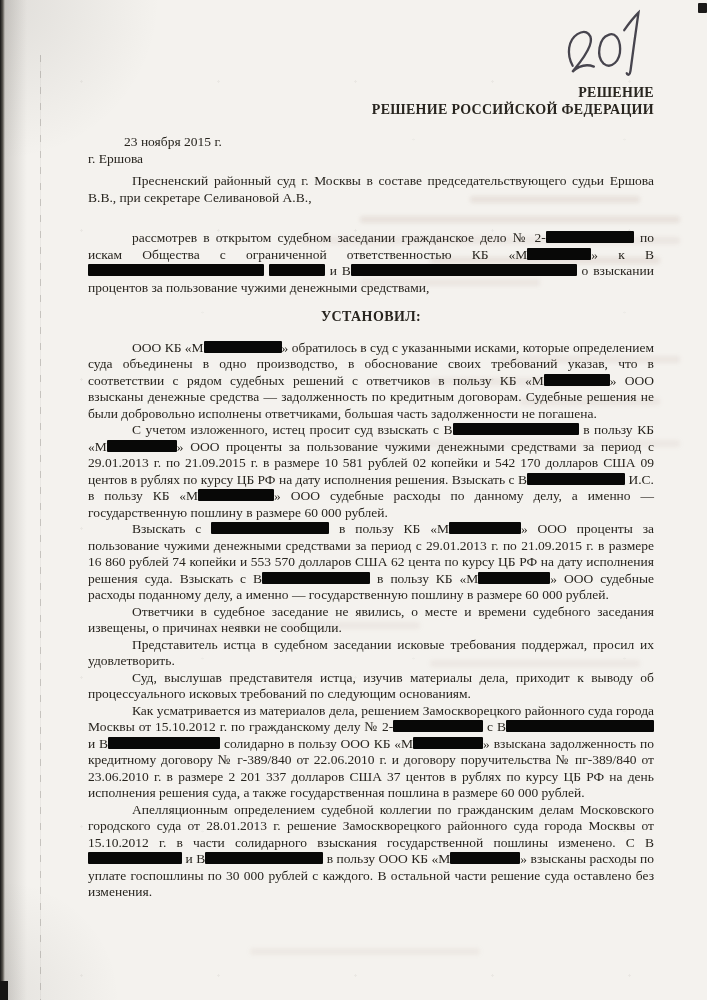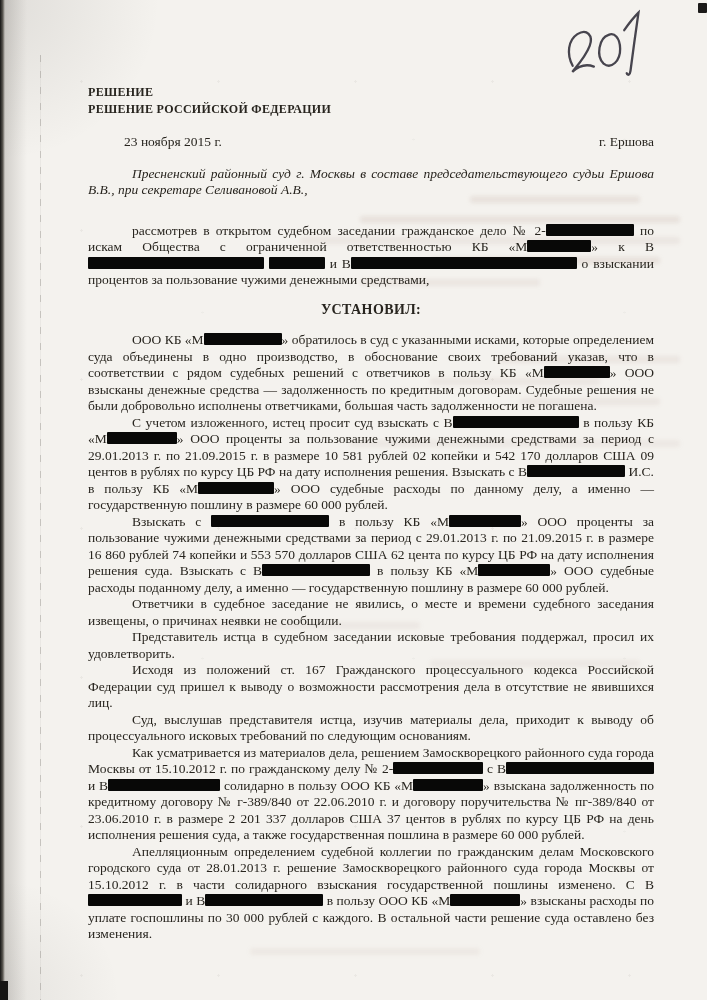--- a/index.html
+++ b/index.html
@@ -54,22 +54,22 @@
   .handwriting {
     position:absolute; left:558px; top:12px; width:100px; height:72px;
     transform:rotate(-6deg);
   }
   .handwriting path { stroke:#47454e; stroke-width:2.3; fill:none; stroke-linecap:round; }
   
   .content {
     position:absolute; left:88px; top:84px; width:566px;
     color:#28251f; font-size:13.5px; line-height:16.5px;
   }
-  .title-block { text-align:left; font-weight:bold; font-size:12px; line-height:17px; letter-spacing:0.3px; }
-  .dateline { display:flex; justify-content:space-between; margin-top:16px; }
+  .title-block { text-align:right; font-weight:bold; font-size:14px; line-height:17px; letter-spacing:0.3px; }
+  .dateline { display:flex; justify-content:space-between; margin-top:16px;flex-direction:column; }
   .dateline .date { padding-left:36px; }
   .para { margin:0; text-align:justify; text-indent:44px; }
   .para.center { text-align:center; text-indent:0; font-weight:bold; font-size:14px; letter-spacing:0.4px; }
   .redact {
     display:inline-block; height:12px; background:#080807;
     vertical-align:-1px; border-radius:1px;
   }
 </style>
 </head>
 <body>
@@ -104,28 +104,27 @@
   <div class="content">
     <div class="title-block">
       <div>РЕШЕНИЕ</div>
       <div>РЕШЕНИЕ РОССИЙСКОЙ ФЕДЕРАЦИИ</div>
     </div>
     <div class="dateline">
       <span class="date">23 ноября 2015 г.</span>
       <span class="city">г. Ершова</span>
     </div>
     <div id="paragraphs">
-        <p class="para" style="margin-top: 15px; font-style: italic;">Пресненский районный суд г. Москвы в составе председательствующего судьи Ершова В.В., при секретаре Селивановой А.В.,</p>
+        <p class="para" style="margin-top: 6px;">Пресненский районный суд г. Москвы в составе председательствующего судьи Ершова В.В., при секретаре Селивановой А.В.,</p>
         <p class="para" style="margin-top: 24px;">рассмотрев в открытом судебном заседании гражданское дело № 2-<span class="redact" style="width: 88px;"></span> по искам Общества с ограниченной ответственностью КБ «М<span class="redact" style="width: 64px;"></span>» к В<span class="redact" style="width: 176px;"></span> <span class="redact" style="width: 56px;"></span> и В<span class="redact" style="width: 226px;"></span> о взыскании процентов за пользование чужими денежными средствами,</p>
         <p class="para center" style="margin-top: 13px;">УСТАНОВИЛ:</p>
         <p class="para" style="margin-top: 14px;">ООО КБ «М<span class="redact" style="width: 78px;"></span>» обратилось в суд с указанными исками, которые определением суда объединены в одно производство, в обоснование своих требований указав, что в соответствии с рядом судебных решений с ответчиков в пользу КБ «М<span class="redact" style="width: 66px;"></span>» ООО взысканы денежные средства — задолженность по кредитным договорам. Судебные решения не были добровольно исполнены ответчиками, большая часть задолженности не погашена.</p>
         <p class="para">С учетом изложенного, истец просит суд взыскать с В<span class="redact" style="width: 126px;"></span> в пользу КБ «М<span class="redact" style="width: 70px;"></span>» ООО проценты за пользование чужими денежными средствами за период с 29.01.2013 г. по 21.09.2015 г. в размере 10 581 рублей 02 копейки и 542 170 долларов США 09 центов в рублях по курсу ЦБ РФ на дату исполнения решения. Взыскать с В<span class="redact" style="width: 98px;"></span> И.С. в пользу КБ «М<span class="redact" style="width: 76px;"></span>» ООО судебные расходы по данному делу, а именно — государственную пошлину в размере 60 000 рублей.</p>
         <p class="para">Взыскать с <span class="redact" style="width: 118px;"></span> в пользу КБ «М<span class="redact" style="width: 72px;"></span>» ООО проценты за пользование чужими денежными средствами за период с 29.01.2013 г. по 21.09.2015 г. в размере 16 860 рублей 74 копейки и 553 570 долларов США 62 цента по курсу ЦБ РФ на дату исполнения решения суда. Взыскать с В<span class="redact" style="width: 108px;"></span> в пользу КБ «М<span class="redact" style="width: 72px;"></span>» ООО судебные расходы поданному делу, а именно — государственную пошлину в размере 60 000 рублей.</p>
         <p class="para">Ответчики в судебное заседание не явились, о месте и времени судебного заседания извещены, о причинах неявки не сообщили.</p>
         <p class="para">Представитель истца в судебном заседании исковые требования поддержал, просил их удовлетворить.</p>
-        <p class="para">Исходя из положений ст. 167 Гражданского процессуального кодекса Российской Федерации суд пришел к выводу о возможности рассмотрения дела в отсутствие не явившихся лиц.</p>
         <p class="para">Суд, выслушав представителя истца, изучив материалы дела, приходит к выводу об процессуального исковых требований по следующим основаниям.</p>
         <p class="para">Как усматривается из материалов дела, решением Замоскворецкого районного суда города Москвы от 15.10.2012 г. по гражданскому делу № 2-<span class="redact" style="width: 90px;"></span> с В<span class="redact" style="width: 148px;"></span> и В<span class="redact" style="width: 112px;"></span> солидарно в пользу ООО КБ «М<span class="redact" style="width: 70px;"></span>» взыскана задолженность по кредитному договору № г-389/840 от 22.06.2010 г. и договору поручительства № пг-389/840 от 23.06.2010 г. в размере 2 201 337 долларов США 37 центов в рублях по курсу ЦБ РФ на день исполнения решения суда, а также государственная пошлина в размере 60 000 рублей.</p>
         <p class="para">Апелляционным определением судебной коллегии по гражданским делам Московского городского суда от 28.01.2013 г. решение Замоскворецкого районного суда города Москвы от 15.10.2012 г. в части солидарного взыскания государственной пошлины изменено. С В<span class="redact" style="width: 94px;"></span> и В<span class="redact" style="width: 118px;"></span> в пользу ООО КБ «М<span class="redact" style="width: 70px;"></span>» взысканы расходы по уплате госпошлины по 30 000 рублей с каждого. В остальной части решение суда оставлено без изменения.</p>
       </div>
   </div>
 
 </div>
 
 </body></html>

